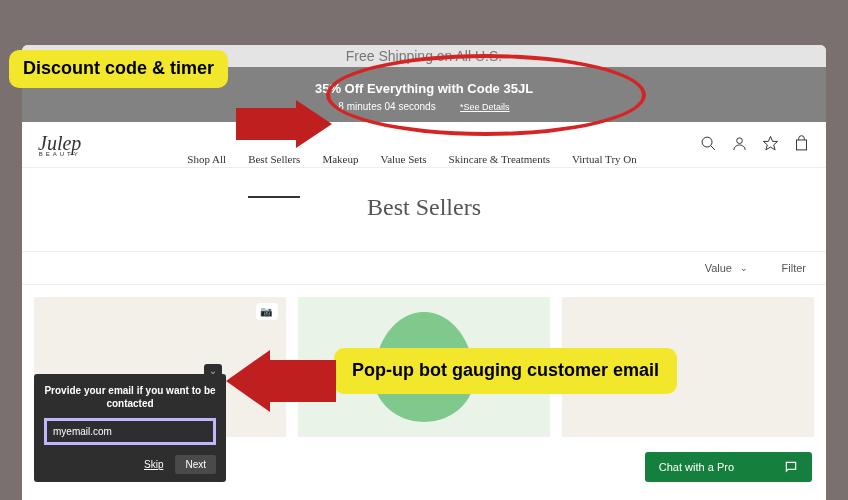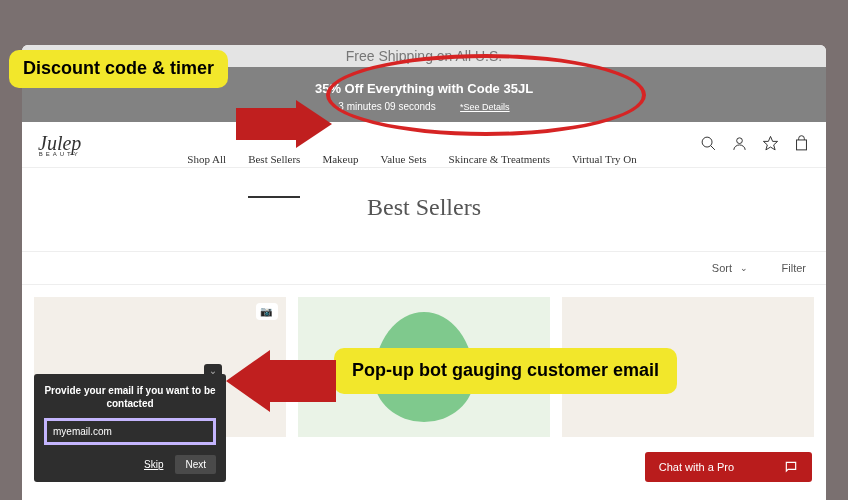--- a/index.html
+++ b/index.html
@@ -130,21 +130,21 @@
     font-size: 10px;
   }
   .chat-actions { display: flex; justify-content: flex-end; gap: 4px; margin-top: 10px; }
   .chat-actions .skip { text-decoration: underline; padding: 4px 8px; cursor:pointer;}
   .chat-actions .next { background: #4a4a4a; padding: 4px 10px; border-radius: 2px; cursor:pointer;}
 
   .chat-bar {
     position: absolute;
     right: 14px;
     bottom: 38px;
-    background: #b91c1c;
+    background: #15803d;
     color: #fff;
     font-family: Arial, sans-serif;
     font-size: 11px;
     padding: 8px 14px;
     border-radius: 3px;
     display: flex;
     align-items: center;
     gap: 50px;
   }
   .chat-bar svg { width:14px; height:14px; stroke:#fff; fill:none; stroke-width:2;}
@@ -176,21 +176,21 @@
 </head>
 <body>
 
 <div class="page-wrap">
 
   <div class="top-banner">Free Shipping on All U.S.</div>
 
   <div class="promo-bar">
     <div class="promo-title">35% Off Everything with Code 35JL</div>
     <div>
-      <span class="promo-timer">3 minutes 09 seconds</span>
+      <span class="promo-timer">8 minutes 04 seconds</span>
       <a class="promo-details">*See Details</a>
     </div>
   </div>
 
   <div class="main-nav">
     <div class="logo">
       <span>Julep</span>
       <span class="sub">BEAUTY</span>
     </div>
     <div class="nav-links">
@@ -217,21 +217,21 @@
             <rect x="5" y="7" width="14" height="14"></rect>
             <path d="M8 7V5a4 4 0 0 1 8 0v2"></path>
           </svg></span>
     </div>
   </div>
 
   <h1 class="page-title">Best Sellers</h1>
 
   <div class="controls-row">
     <div class="sort-ctrl">
-      <span>Sort</span>
+      <span>Value</span>
       <span class="chev">⌄</span>
     </div>
     <div>Filter</div>
   </div>
 
   <div class="products">
     <div class="prod">
       <span class="cam-icon">📷</span>
     </div>
     <div class="prod green">

